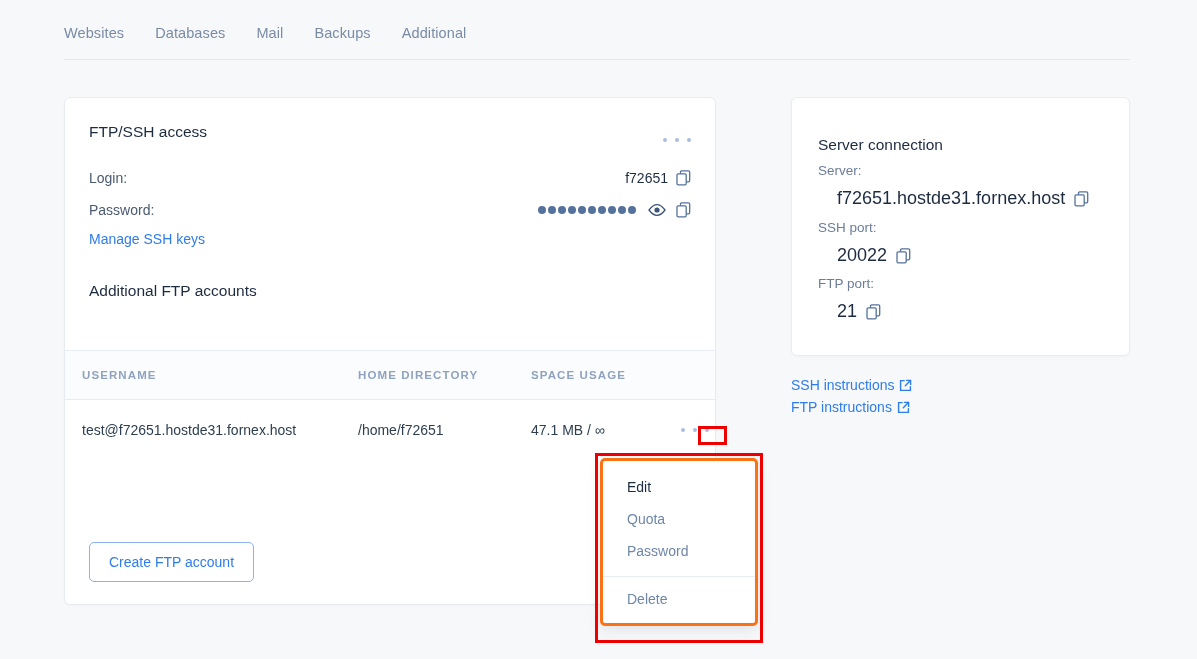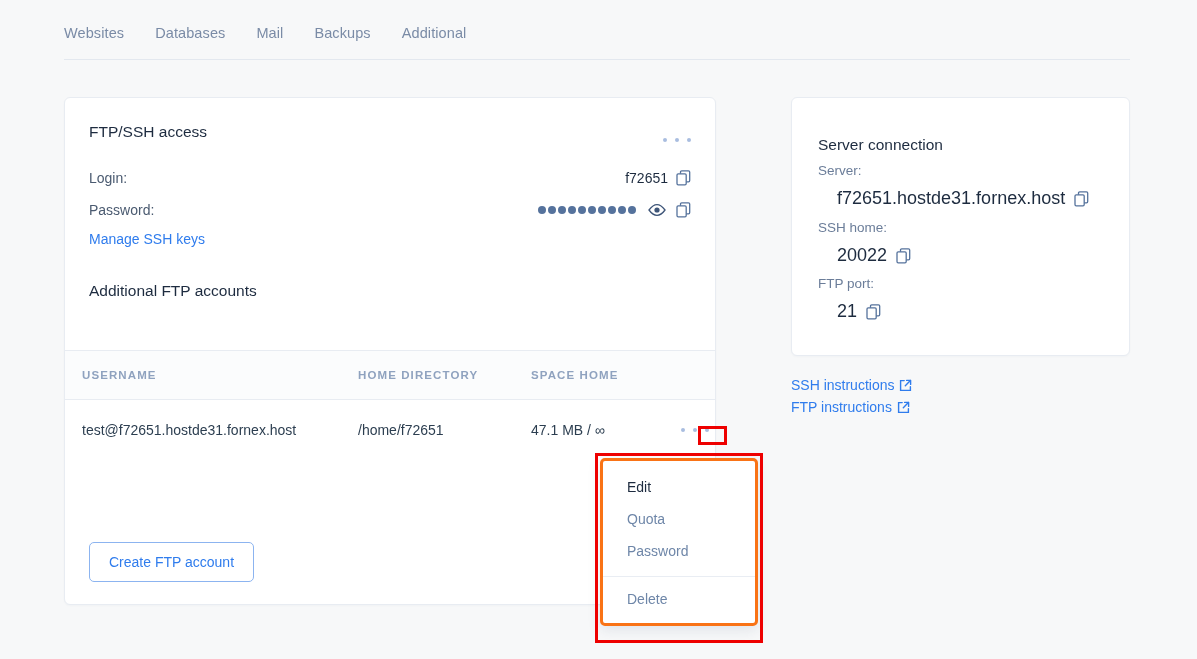--- a/index.html
+++ b/index.html
@@ -334,21 +334,21 @@
   </div>
 
   <a class="lnk" style="position:absolute;left:24px;top:133px;">Manage SSH keys</a>
 
   <div class="sub-head">Additional FTP accounts</div>
 
   <div class="tbl">
     <div class="tbl-head">
       <div class="c1">USERNAME</div>
       <div class="c2">HOME DIRECTORY</div>
-      <div class="c3">SPACE HOME</div>
+      <div class="c3">SPACE USAGE</div>
       <div class="c4"></div>
     </div>
     <div class="tbl-row">
       <div class="c1">test@f72651.hostde31.fornex.host</div>
       <div class="c2">/home/f72651</div>
       <div class="c3">47.1 MB / ∞</div>
       <div class="c4">
         <div class="row-dots">
           <i></i>
           <i></i>
@@ -368,21 +368,21 @@
   <div class="sc-value" style="top:90px;">
     <span>f72651.hostde31.fornex.host</span>
     <span style="cursor:pointer;">
       <svg width="15" height="16" viewBox="0 0 15 16">
         <rect x="4.5" y="0.8" width="9.2" height="11" rx="1.2" fill="none" stroke="#55729c" stroke-width="1.3"></rect>
         <rect x="1" y="3.8" width="9.2" height="11" rx="1.2" fill="#fff" stroke="#55729c" stroke-width="1.3"></rect>
       </svg>
     </span>
   </div>
 
-  <div class="sc-label" style="top:122px;">SSH home:</div>
+  <div class="sc-label" style="top:122px;">SSH port:</div>
   <div class="sc-value" style="top:147px;">
     <span>20022</span>
     <span style="cursor:pointer;">
       <svg width="15" height="16" viewBox="0 0 15 16">
         <rect x="4.5" y="0.8" width="9.2" height="11" rx="1.2" fill="none" stroke="#55729c" stroke-width="1.3"></rect>
         <rect x="1" y="3.8" width="9.2" height="11" rx="1.2" fill="#fff" stroke="#55729c" stroke-width="1.3"></rect>
       </svg>
     </span>
   </div>
 

